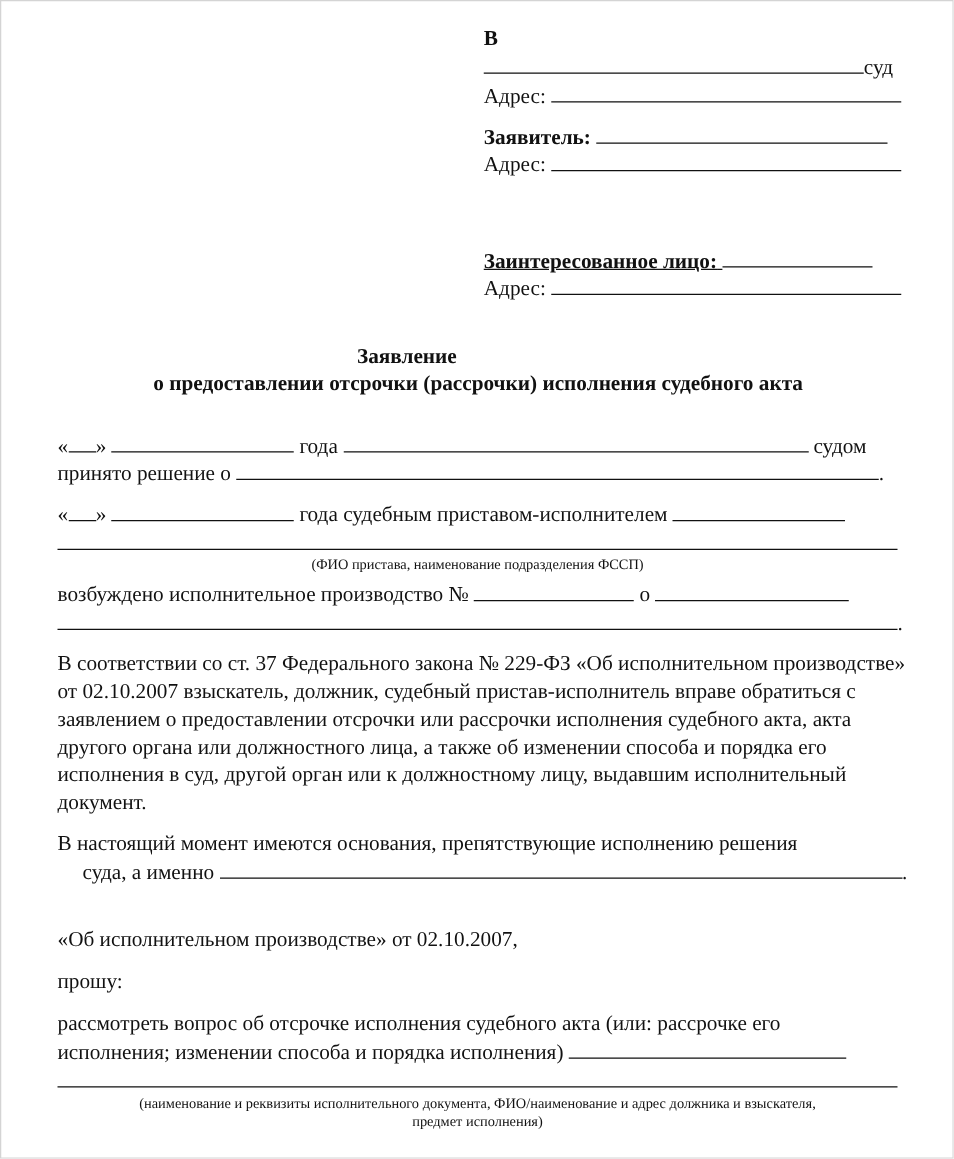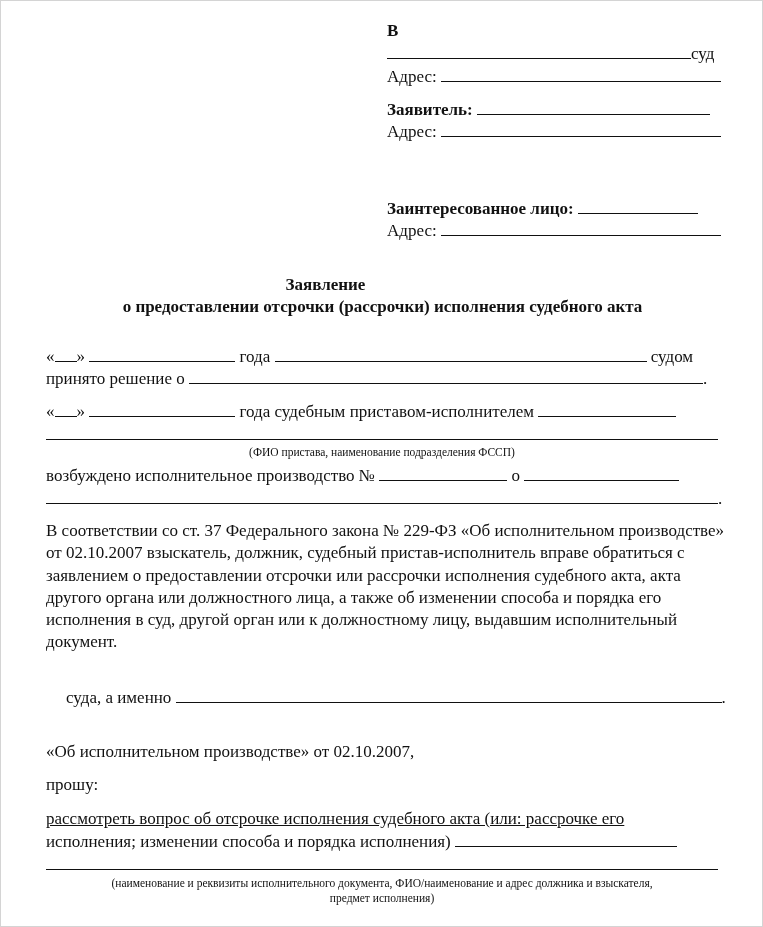--- a/index.html
+++ b/index.html
@@ -40,21 +40,21 @@
     <span class="b">Заявитель:</span>
     <span class="ul" style="width:233px;"></span>
   </div>
 
   <div class="abs" style="left:386px; top:120px;">
     <span>Адрес:</span>
     <span class="ul" style="width:280px;"></span>
   </div>
 
 
-  <div class="abs" style="left:386px; top:197px;">
+  <div class="abs" style="left:386px; top:197px;text-decoration:underline;">
     <span class="b">Заинтересованное лицо:</span>
     <span class="ul" style="width:120px;"></span>
   </div>
 
   <div class="abs" style="left:386px; top:219px;">
     <span>Адрес:</span>
     <span class="ul" style="width:280px;"></span>
   </div>
 
   <div class="abs b center" style="left:0; width:649px; top:274px;">Заявление</div>
@@ -92,30 +92,31 @@
     <span>о</span>
     <span class="ul" style="width:155px;"></span>
   </div>
 
   <div class="abs" style="left:45px; top:487px;">
     <span class="ul" style="width:672px;"></span><span>.</span>
   </div>
 
   <div class="para" style="top:519px;">В соответствии со ст. 37 Федерального закона № 229-ФЗ «Об исполнительном производстве» от 02.10.2007 взыскатель, должник, судебный пристав-исполнитель вправе обратиться с заявлением о предоставлении отсрочки или рассрочки исполнения судебного акта, акта другого органа или должностного лица, а также об изменении способа и порядка его исполнения в суд, другой орган или к должностному лицу, выдавшим исполнительный документ.</div>
 
+  <div class="abs" style="left:45px; top:664px;">В настоящий момент имеются основания, препятствующие исполнению решения</div>
   <div class="abs" style="left:45px; top:686px;margin-left:20px;">
     <span>суда, а именно</span>
     <span class="ul" style="width:546px;"></span><span>.</span>
   </div>
 
   <div class="abs" style="left:45px; top:741px;">«Об исполнительном производстве» от 02.10.2007,</div>
 
   <div class="abs" style="left:45px; top:774px;">прошу:</div>
 
-  <div class="abs" style="left:45px; top:808px;text-decoration:underline;">рассмотреть вопрос об отсрочке исполнения судебного акта (или: рассрочке его</div>
+  <div class="abs" style="left:45px; top:808px;">рассмотреть вопрос об отсрочке исполнения судебного акта (или: рассрочке его</div>
   <div class="abs" style="left:45px; top:830px;">
     <span>исполнения; изменении способа и порядка исполнения)</span>
     <span class="ul" style="width:222px;"></span>
   </div>
 
   <div class="abs" style="left:45px; top:853px;">
     <span class="ul" style="width:672px;"></span>
   </div>
 
   <div class="abs small center" style="left:45px; width:672px; top:889px; line-height:16px;">предмет исполнения)</div>

